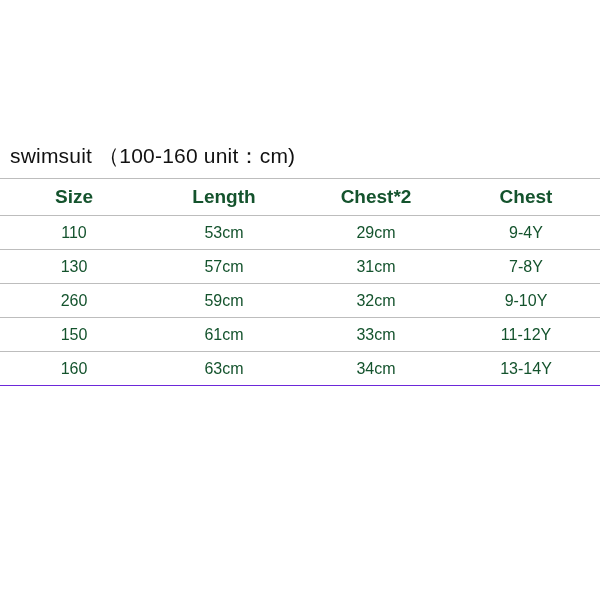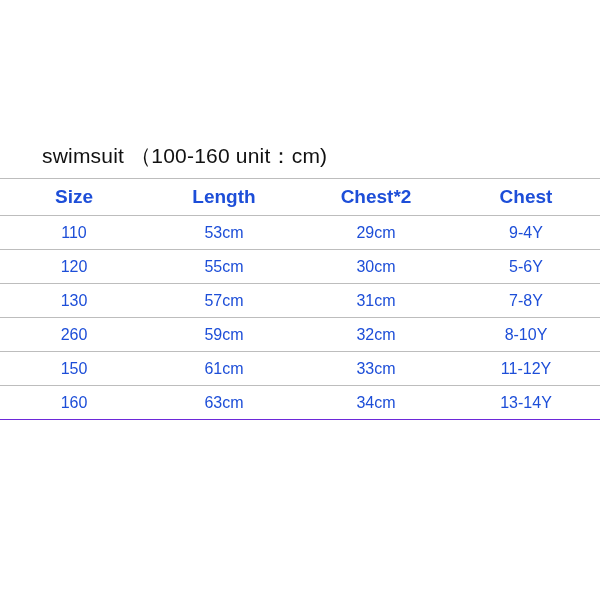--- a/index.html
+++ b/index.html
@@ -24,38 +24,37 @@
     left: 0px;
     top: 138px;
     width: 600px;
   }
   .chart-title {
     font-size: 21px;
     color: #111111;
     padding: 4px 0 8px 10px;
     letter-spacing: 0.2px;
     white-space: nowrap;
-    margin-left: 32px;
   }
   table.size-table {
     width: 600px;
     border-collapse: collapse;
     table-layout: fixed;
   }
   table.size-table col.c1 { width: 148px; }
   table.size-table col.c2 { width: 152px; }
   table.size-table col.c3 { width: 152px; }
   table.size-table col.c4 { width: 148px; }
 
   table.size-table th,
   table.size-table td {
     border-top: 1px solid #bdbdbd;
     border-bottom: 1px solid #bdbdbd;
     text-align: center;
-    color: #1d4ed8;
+    color: #14532d;
   }
   table.size-table th {
     font-size: 19px;
     font-weight: bold;
     height: 36px;
     padding: 0;
   }
   table.size-table td {
     font-size: 16px;
     font-weight: normal;
@@ -88,36 +87,30 @@
         </tr>
       </thead>
       <tbody>
         <tr>
           <td>110</td>
           <td>53cm</td>
           <td>29cm</td>
           <td>9-4Y</td>
         </tr>
         <tr>
-          <td>120</td>
-          <td>55cm</td>
-          <td>30cm</td>
-          <td>5-6Y</td>
-        </tr>
-        <tr>
           <td>130</td>
           <td>57cm</td>
           <td>31cm</td>
           <td>7-8Y</td>
         </tr>
         <tr>
           <td>260</td>
           <td>59cm</td>
           <td>32cm</td>
-          <td>8-10Y</td>
+          <td>9-10Y</td>
         </tr>
         <tr>
           <td>150</td>
           <td>61cm</td>
           <td>33cm</td>
           <td>11-12Y</td>
         </tr>
         <tr>
           <td>160</td>
           <td>63cm</td>

